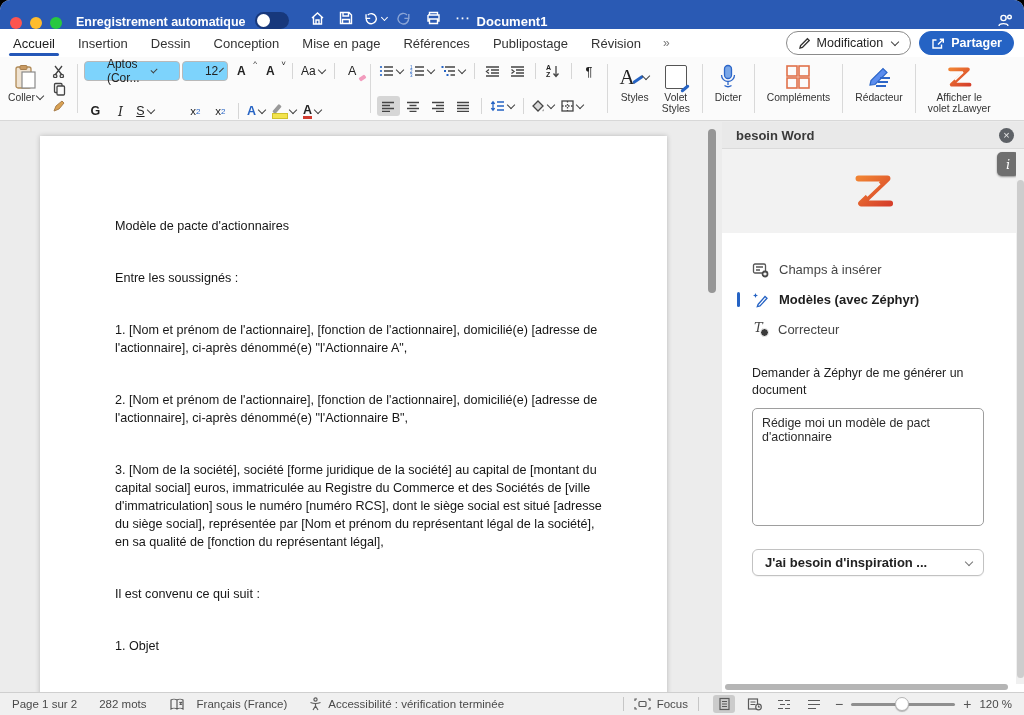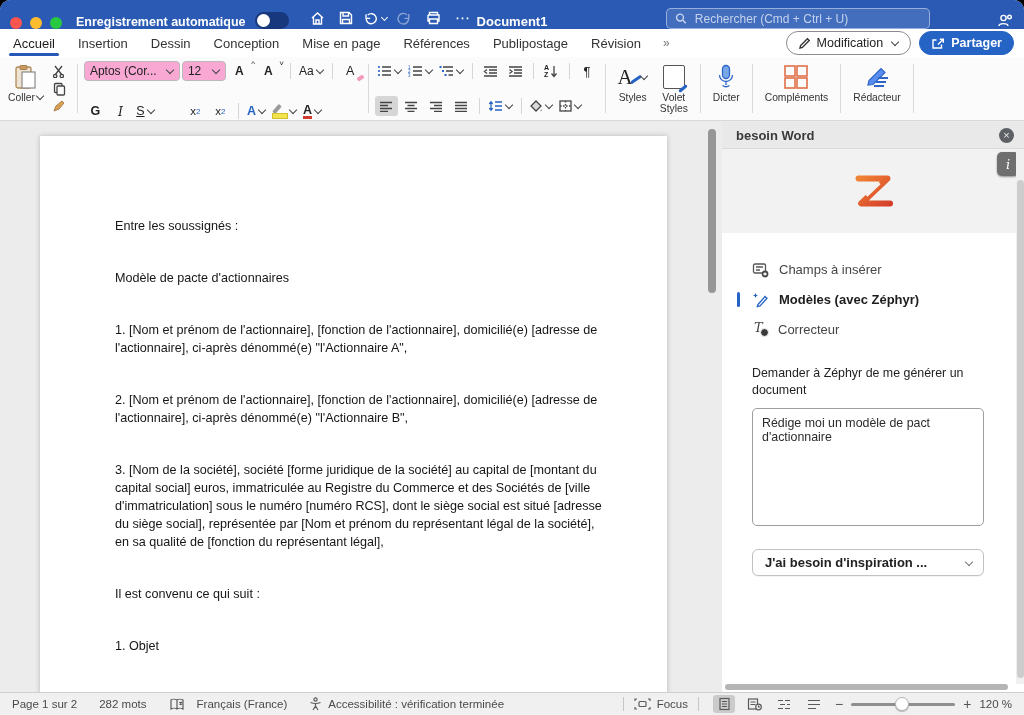--- a/index.html
+++ b/index.html
@@ -43,21 +43,21 @@
   .group{display:flex;flex-direction:column;justify-content:space-between;padding:1px 0;}
   .rowline{display:flex;align-items:center;gap:2px;}
   .vsep{width:1px;height:16px;background:#d6d6d6;margin:0 4px;}
   .rbtn{height:20px;min-width:19px;display:flex;align-items:center;justify-content:center;border-radius:3px;font-size:12.5px;color:#222;padding:0 2px;}
   .rbtn.activebg{background:#d6d6d6;}
   .bigbtn{display:flex;flex-direction:column;align-items:center;justify-content:flex-start;font-size:10.3px;color:#333;line-height:11px;padding:2px 6px;text-align:center;}
   .bigbtn .ic{height:30px;display:flex;align-items:center;justify-content:center;}
   .paste-group{display:flex;gap:2px;}
   .mini-col{display:flex;flex-direction:column;justify-content:space-between;padding:3px 0;}
   .mini-col .rbtn{height:16px;}
-  .selbox{height:20px;border:1px solid #b9b9b9;border-radius:4px;background:#f9a8d4;display:flex;align-items:center;font-size:12px;color:#222;padding:0 5px;justify-content:space-between;box-sizing:border-box;}
+  .selbox{height:20px;border:1px solid #b9b9b9;border-radius:4px;background:#7dd3fc;display:flex;align-items:center;font-size:12px;color:#222;padding:0 22px;justify-content:space-between;box-sizing:border-box;}
   .fname{width:96px;} .fsize{width:44px;}
   .glyph-b{font-weight:bold;}
   .glyph-i{font-family:"DejaVu Serif",serif;font-style:italic;}
   .glyph-u{text-decoration:underline;}
   .glyph-s{text-decoration:line-through;font-size:11.5px;margin-top:40px;}
   .subsup{font-size:11.5px;}
   .subsup sub,.subsup sup{font-size:8px;color:#2563c4;}
   .a-blue{color:#2563c4;font-weight:bold;}
   .a-red{font-weight:bold;border-bottom:3px solid #d03b2f;line-height:12px;}
   .a-case{font-size:12px;}
@@ -157,27 +157,20 @@
           </svg>
       </span>
       <span class="tb-btn">
         <svg width="17" height="16" viewBox="0 0 17 16">
             <path d="M4.5 5 V2.5 H12.5 V5 M3 5 H14 V11 H12.5 M4.5 11 H3 V5 M4.5 9 H12.5 V13.5 H4.5 Z"></path>
           </svg>
       </span>
       <span class="tb-btn" style="font-size:15px;">⋯</span>
     </div>
     <span class="doc-title">Document1</span>
-    <div class="search">
-      <svg width="13" height="13" viewBox="0 0 13 13">
-          <circle cx="5.5" cy="5.5" r="3.8"></circle>
-          <path d="M8.5 8.5 L11.8 11.8"></path>
-        </svg>
-      <input type="text" readonly="" placeholder="Rechercher (Cmd + Ctrl + U)" style="">
-    </div>
     <span class="account">
       <svg width="18" height="16" viewBox="0 0 18 16">
           <circle cx="7.5" cy="5" r="2.6"></circle>
           <path d="M3 13 C3 9.8 12 9.8 12 13"></path>
           <circle cx="13.5" cy="4" r="1.8"></circle>
         </svg>
     </span>
   </div>
 
   <div class="tabrow">
@@ -454,27 +447,42 @@
       <span class="ic">
         <svg width="26" height="24" viewBox="0 0 26 24">
             <path d="M4 20 L5 15.5 L17 3.5 L21 7.5 L9 19.5 Z" fill="#5b8def" stroke="#2d66c8" stroke-width="1.2"></path>
             <path d="M14 13 H24 M12 17 H22 M10 21 H20" stroke="#2d66c8" stroke-width="1.8"></path>
           </svg>
       </span>
       <span>Rédacteur</span>
     </div>
     <div class="gsep"></div>
 
+    <div class="bigbtn">
+      <span class="ic">
+        <svg width="26" height="26" viewBox="0 0 32 32">
+          <defs>
+              <linearGradient id="zg1" x1="0" y1="0" x2="1" y2="1">
+                <stop offset="0" stop-color="#f08233"></stop>
+                <stop offset="1" stop-color="#d6402b"></stop>
+              </linearGradient>
+            </defs>
+          <path d="M5 6.5 H27 L7 25.5 H29" fill="none" stroke="url(#zg1)" stroke-width="4.6" stroke-linecap="round" stroke-linejoin="round"></path>
+          <path d="M11 19.5 L21 10" stroke="#fbfbfb" stroke-width="2.2"></path>
+        </svg>
+      </span>
+      <span><span>Afficher le</span><br><span>volet zLawyer</span></span>
+    </div>
   </div>
 
   <div class="main">
     <div class="canvas">
       <div class="page">
+        <p>Modèle de pacte d'actionnaires</p>
         <p>Entre les soussignés :</p>
-        <p>Modèle de pacte d'actionnaires</p>
         <p>1. [Nom et prénom de l'actionnaire], [fonction de l'actionnaire], domicilié(e) [adresse de l'actionnaire], ci-après dénommé(e) "l'Actionnaire A",</p>
         <p>2. [Nom et prénom de l'actionnaire], [fonction de l'actionnaire], domicilié(e) [adresse de l'actionnaire], ci-après dénommé(e) "l'Actionnaire B",</p>
         <p>3. [Nom de la société], société [forme juridique de la société] au capital de [montant du capital social] euros, immatriculée au Registre du Commerce et des Sociétés de [ville d'immatriculation] sous le numéro [numéro RCS], dont le siège social est situé [adresse du siège social], représentée par [Nom et prénom du représentant légal de la société], en sa qualité de [fonction du représentant légal],</p>
         <p>Il est convenu ce qui suit :</p>
         <p>1. Objet</p>
       </div>
       <div class="doc-scroll"></div>
     </div>
 
     <aside class="sidebar">

